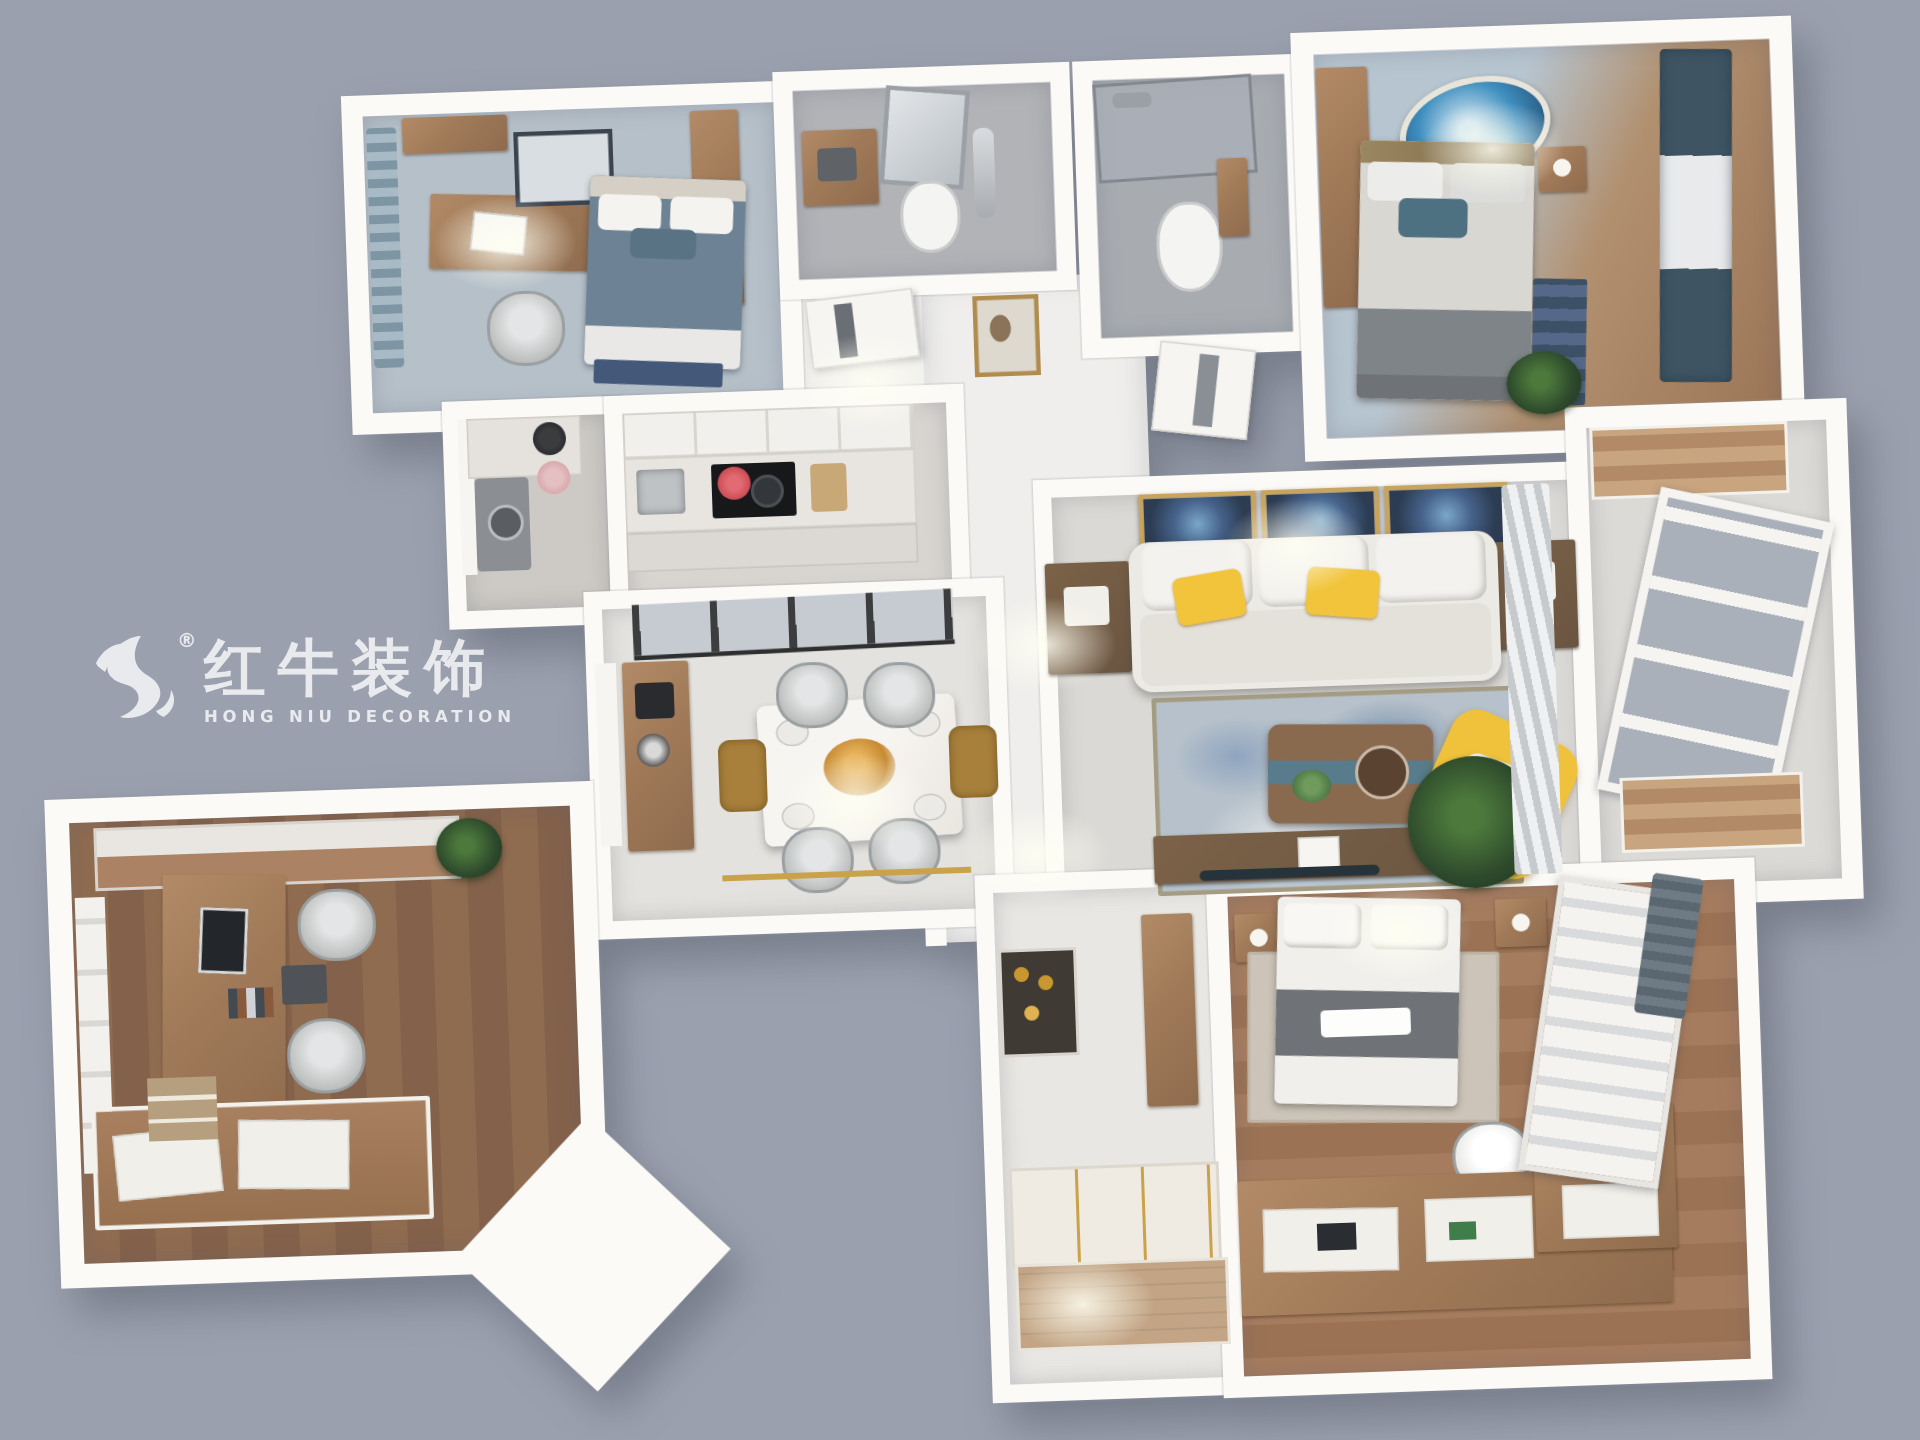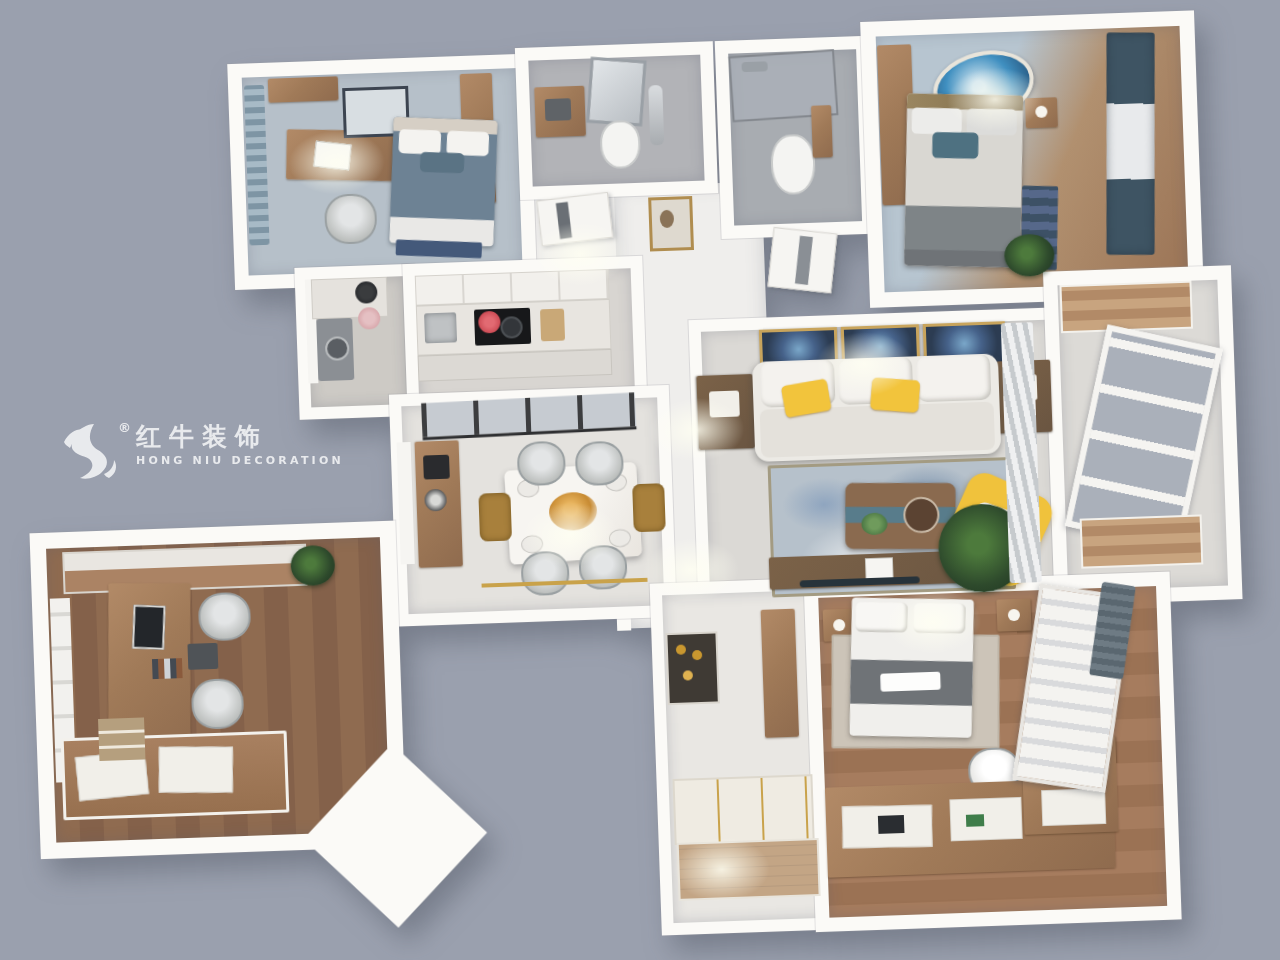--- a/index.html
+++ b/index.html
@@ -31,21 +31,21 @@
   .pillow-y{background:#f2c43c;border-radius:5px;box-shadow:0 1px 2px rgba(120,80,10,.5);}
   .plant{background:radial-gradient(circle at 45% 45%,#4d7a3c 15%,#2e4a2c 60%,#1e3420 95%);border-radius:50%;box-shadow:0 2px 4px rgba(20,40,20,.5);}
   .curt-stripe{background:repeating-linear-gradient(80deg,#c6cacd 0 5px,#eff0f1 5px 11px);}
   .watermark{
     position:absolute;left:60px;top:420px;width:270px;height:80px;color:#ffffff;opacity:.78;
     display:flex;align-items:flex-start;z-index:40;
   }
   .wm-logo{width:62px;height:64px;flex:0 0 auto;position:relative;}
   .wm-reg{position:absolute;left:58px;top:0px;font-size:13px;font-weight:bold;}
   .wm-text{margin-left:14px;padding-top:4px;}
-  .wm-cn{font-size:25px;font-weight:bold;letter-spacing:8px;line-height:1.05;white-space:nowrap;}
+  .wm-cn{font-size:41px;font-weight:bold;letter-spacing:8px;line-height:1.05;white-space:nowrap;}
   .wm-en{font-size:11px;font-weight:bold;letter-spacing:3.2px;margin-top:4px;white-space:nowrap;}
 </style>
 </head>
 <body>
 
 <div class="plan">
 
   <div class="floor" style="left:534px;top:186px;width:238px;height:106px;background:#efeeec;"></div>
   <div class="white-slab" style="left:522px;top:184px;width:14px;height:108px;"></div>
   <div class="floor" style="left:624px;top:186px;width:148px;height:442px;background:#efeeec;"></div>

